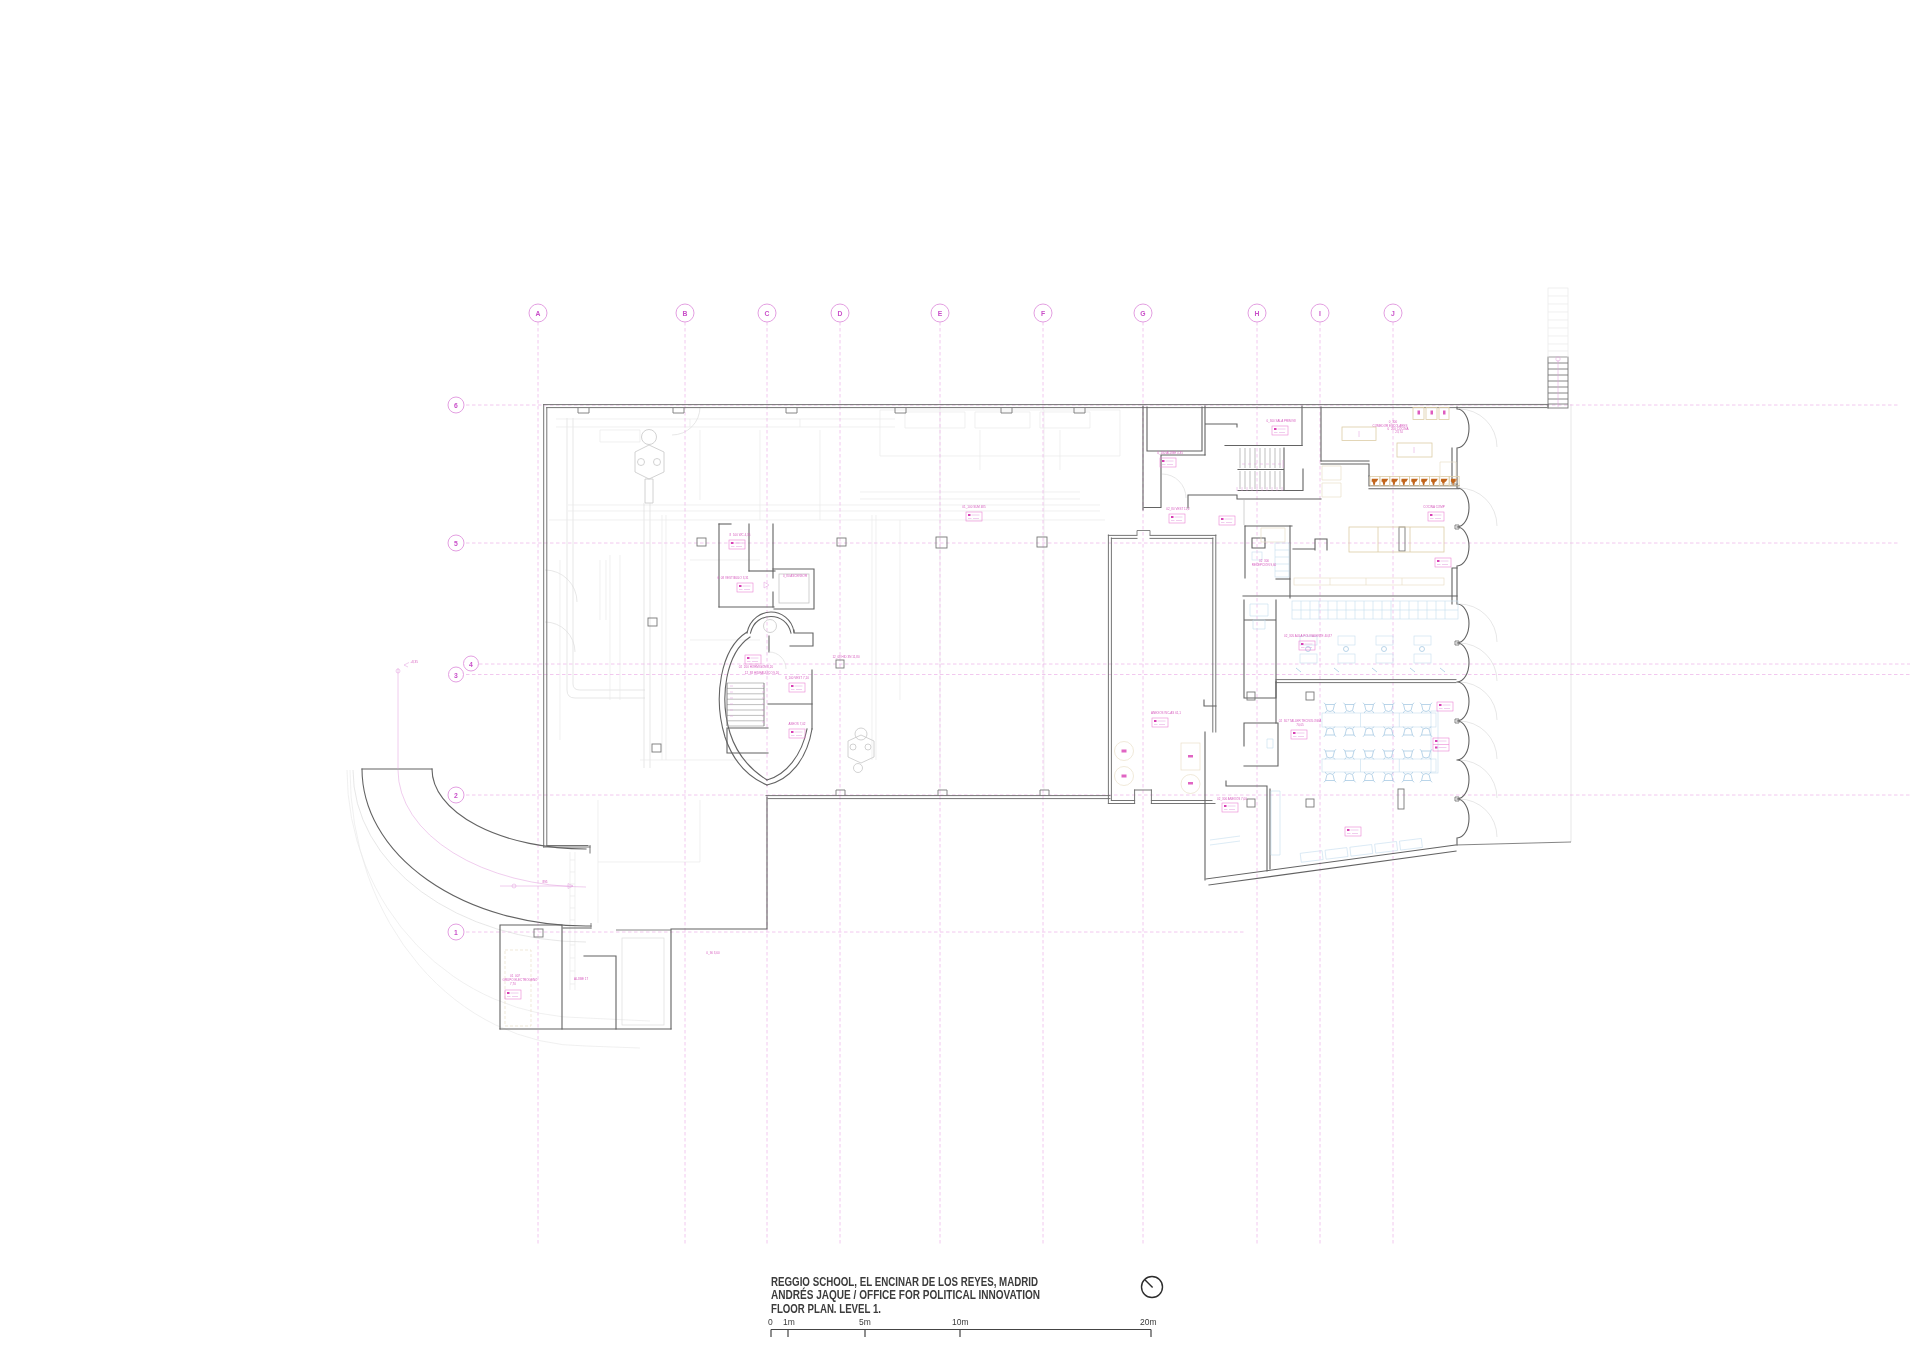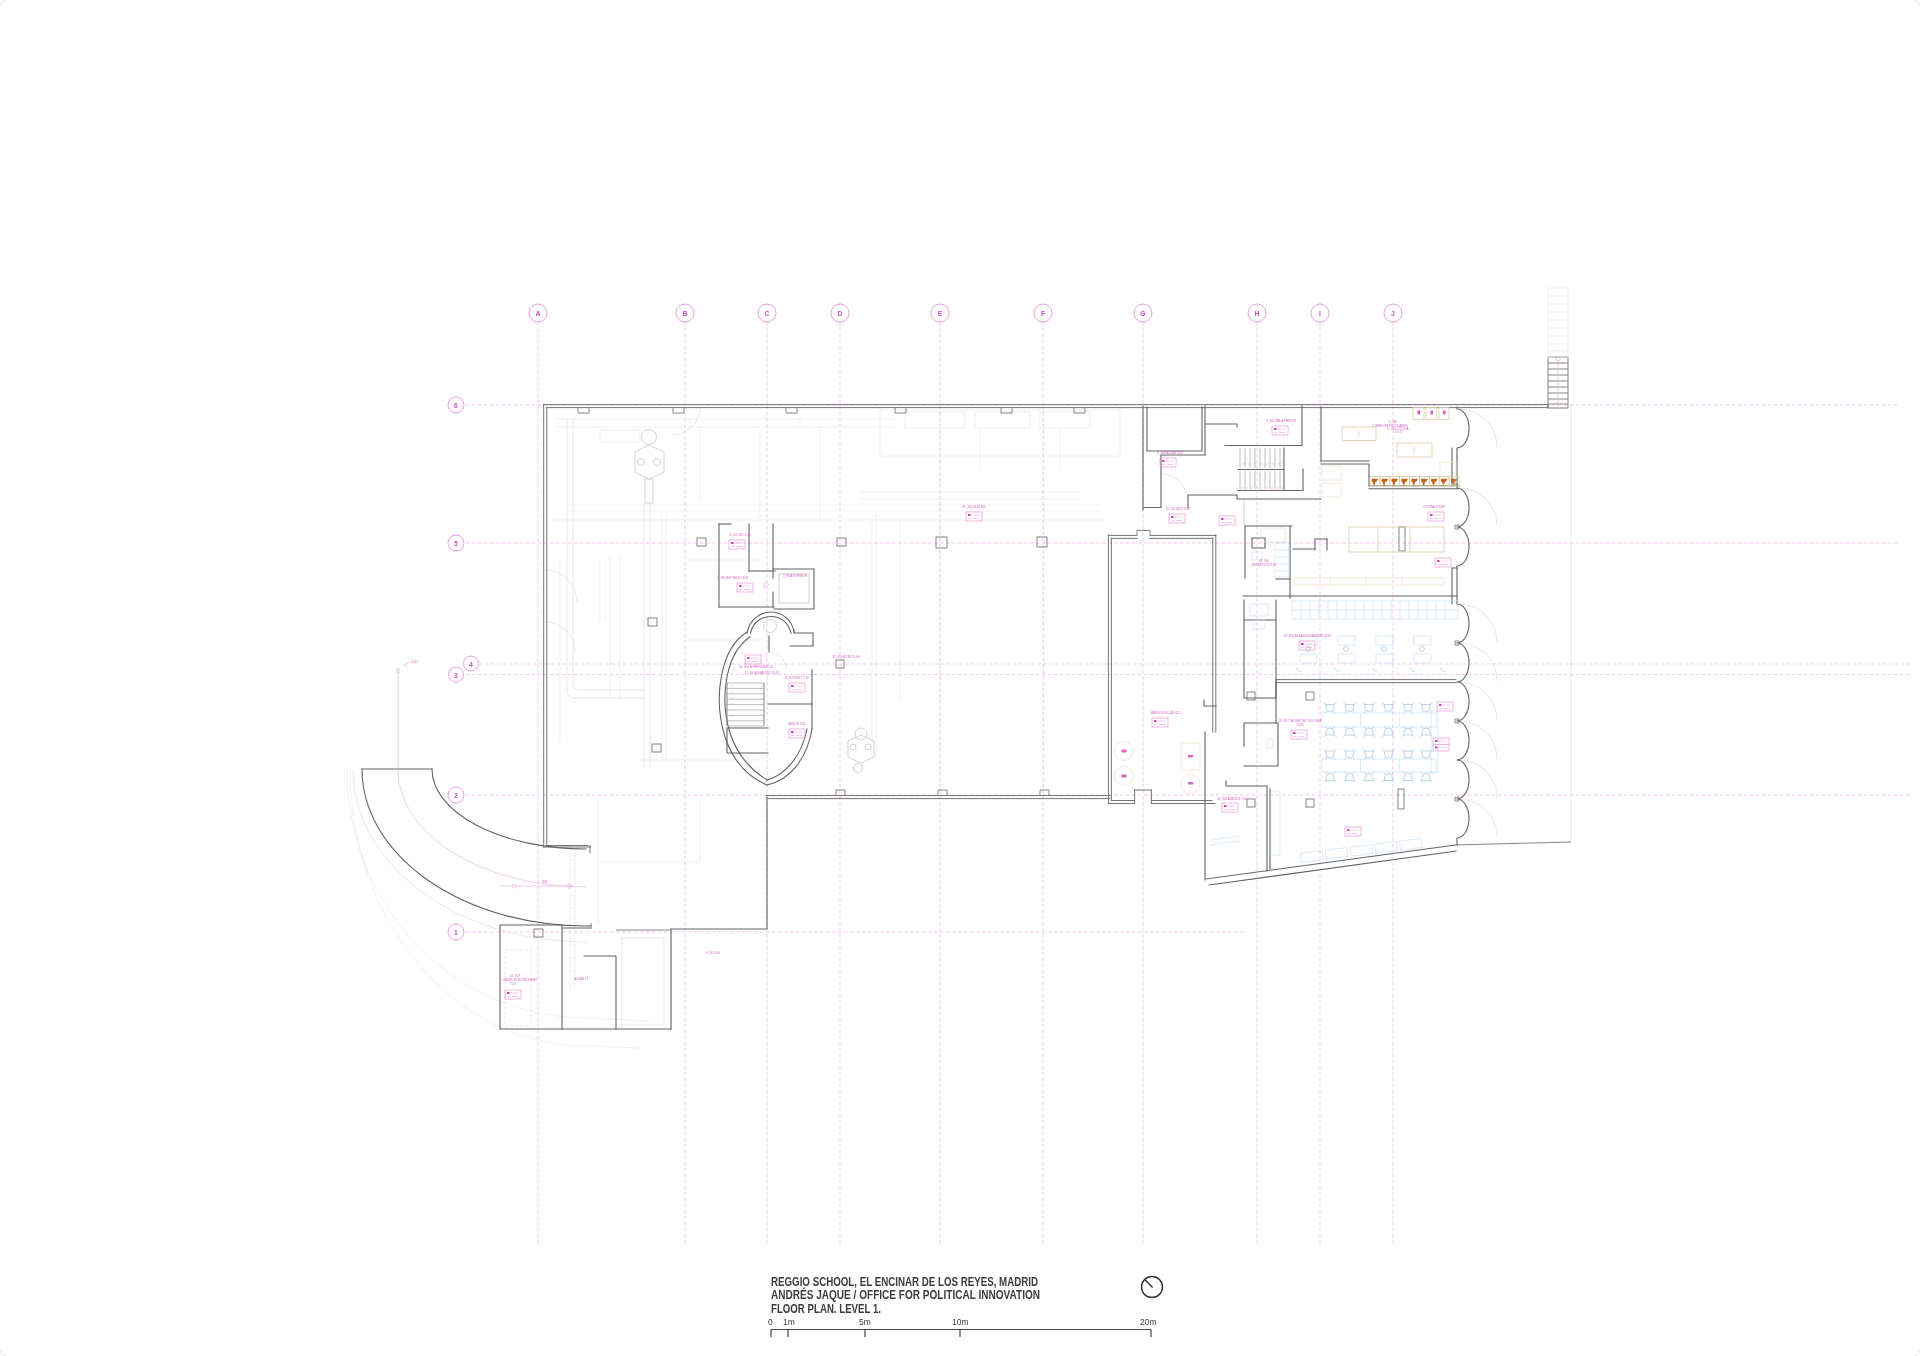--- a/index.html
+++ b/index.html
@@ -1,16 +1,16 @@
 <!DOCTYPE html>
 <html><head>
 <meta charset="utf-8">
 <style>
 html,body{margin:0;padding:0;background:#ffffff;}
-#page{position:relative;width:1920px;height:1356px;background:#ec4899;overflow:hidden;font-family:"Liberation Sans",sans-serif;border-radius:6px;}
+#page{position:relative;width:1920px;height:1356px;background:#ec4899;overflow:hidden;font-family:"Liberation Sans",sans-serif;}
 svg{position:absolute;left:0;top:0;}
 .w1{stroke:#6e6e6e;stroke-width:0.95;fill:none;stroke-linecap:square;}
 .w2{stroke:#636363;stroke-width:1.1;fill:none;stroke-linecap:square;}
 .w3{stroke:#787878;stroke-width:0.9;fill:none;}
 .wt{stroke:#a3a3a3;stroke-width:0.7;fill:none;}
 .g1{stroke:#c6c6c6;stroke-width:0.8;fill:none;}
 .g2{stroke:#dcdcdc;stroke-width:0.7;fill:none;}
 .g3{stroke:#e9e9e9;stroke-width:0.7;fill:none;}
 .mg{stroke:#edb6ea;stroke-width:0.75;fill:none;stroke-dasharray:3.5 2.5;}
 .mgt{stroke:#e3a3e0;stroke-width:0.55;fill:none;}

